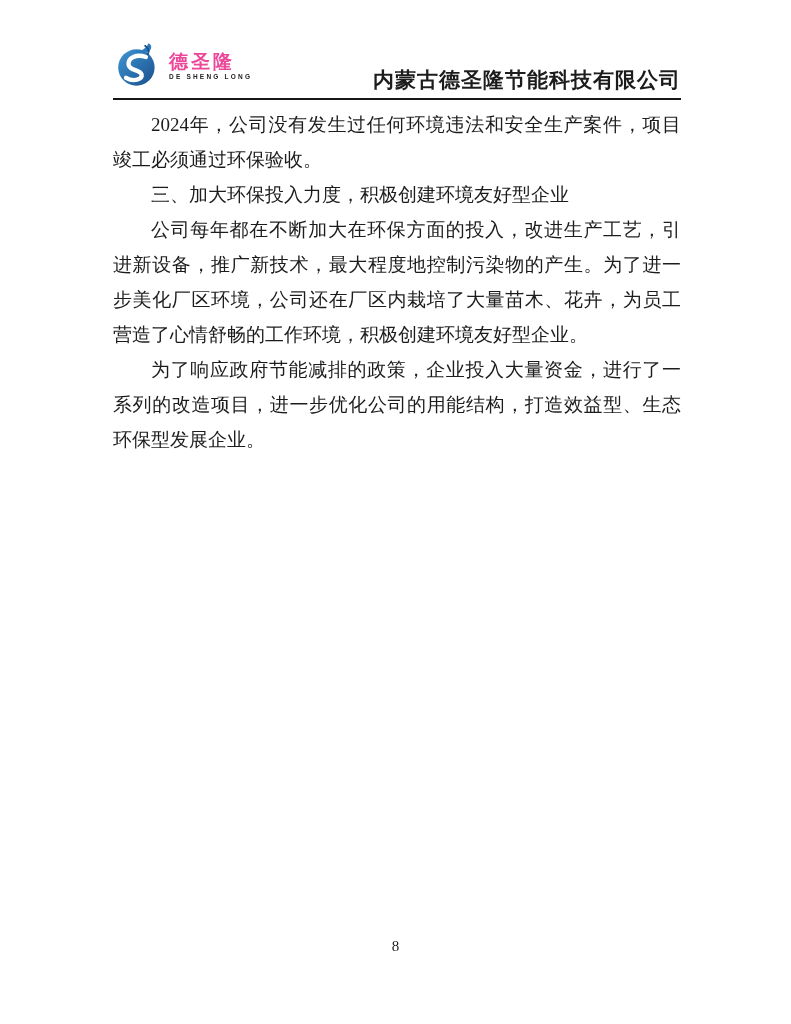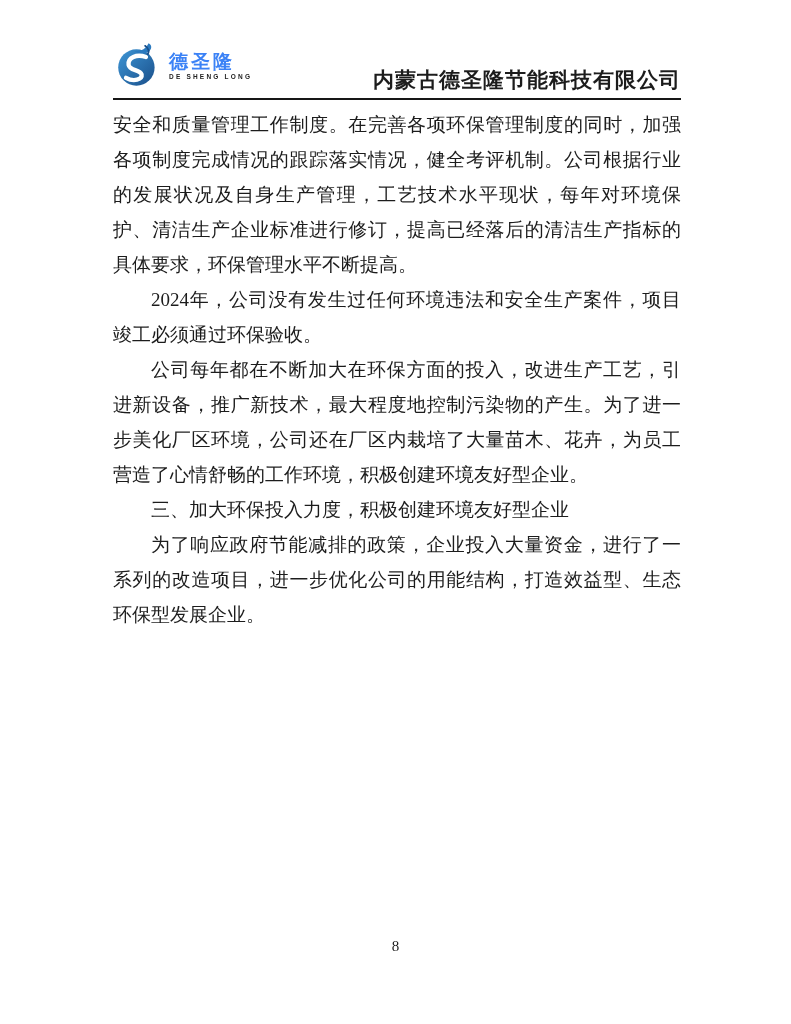--- a/index.html
+++ b/index.html
@@ -33,21 +33,21 @@
     display: flex;
     align-items: center;
     gap: 4px;
   }
   .logo-text { display: flex; flex-direction: column; line-height: 1; }
   .logo-cn {
     font-family: "Liberation Sans", "DejaVu Sans", sans-serif;
     font-weight: 700;
     font-size: 19px;
     letter-spacing: 3px;
-    color: #3b82f6;
+    color: #ec4899;
   }
   .logo-en {
     font-family: "Liberation Sans", "DejaVu Sans", sans-serif;
     font-weight: 700;
     font-size: 6.5px;
     letter-spacing: 2.2px;
     color: #222;
     margin-top: 3px;
   }
   .company-name {
@@ -102,23 +102,22 @@
         </span>
         <span class="logo-text">
           <span class="logo-cn">德圣隆</span>
           <span class="logo-en">DE SHENG LONG</span>
         </span>
       </div>
       <div class="company-name">内蒙古德圣隆节能科技有限公司</div>
     </div>
 
     <div class="doc-body">
-      <p class="no-indent">安全和质量管理工作制度。在完善各项环保管理制度的同时，加强各项制度完成情况的跟踪落实情况，健全考评机制。公司根据行业的发展状况及自身生产管理，工艺技术水平现状，每年对环境保护、清洁生产企业标准进行修订，提高已经落后的清洁生产指标的具体要求，环保管理水平不断提高。</p>
       <p>2024年，公司没有发生过任何环境违法和安全生产案件，项目竣工必须通过环保验收。</p>
+      <p>三、加大环保投入力度，积极创建环境友好型企业</p>
       <p>公司每年都在不断加大在环保方面的投入，改进生产工艺，引进新设备，推广新技术，最大程度地控制污染物的产生。为了进一步美化厂区环境，公司还在厂区内栽培了大量苗木、花卉，为员工营造了心情舒畅的工作环境，积极创建环境友好型企业。</p>
-      <p>三、加大环保投入力度，积极创建环境友好型企业</p>
       <p>为了响应政府节能减排的政策，企业投入大量资金，进行了一系列的改造项目，进一步优化公司的用能结构，打造效益型、生态环保型发展企业。</p>
     </div>
 
   </div>
 
   <div class="page-number">8</div>
 </div>
 
 </body></html>

